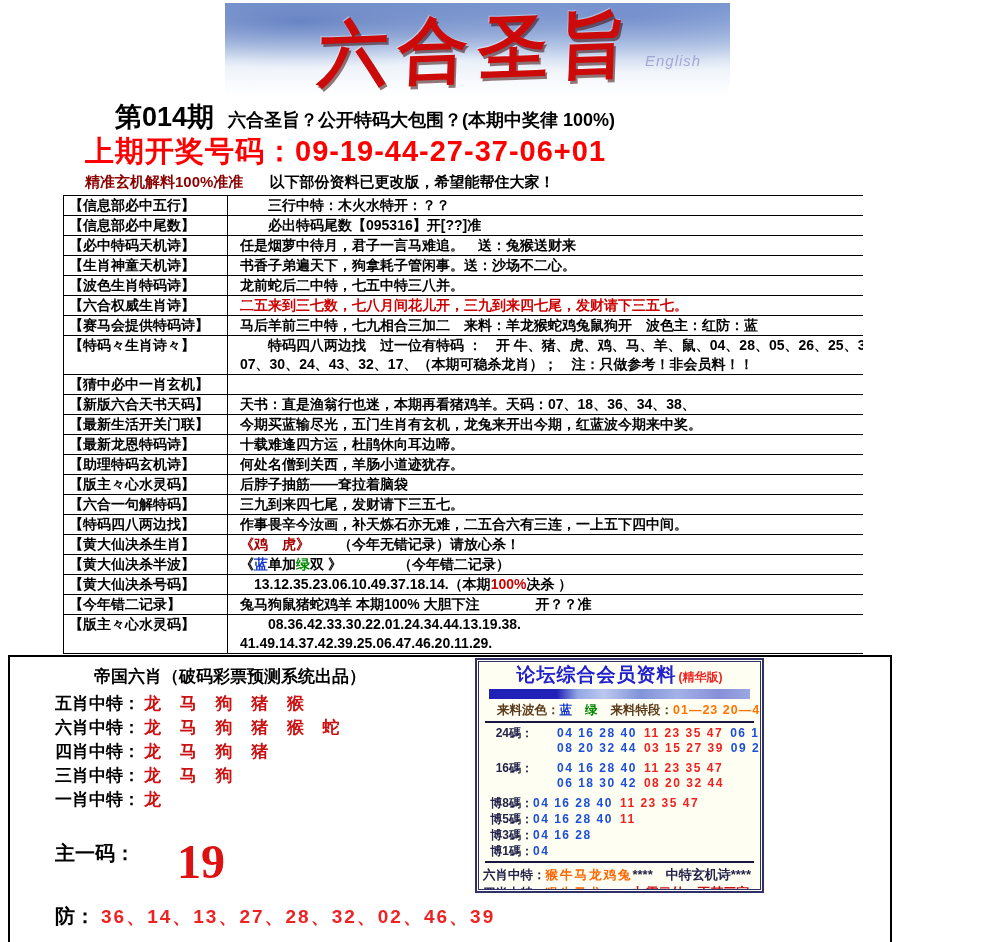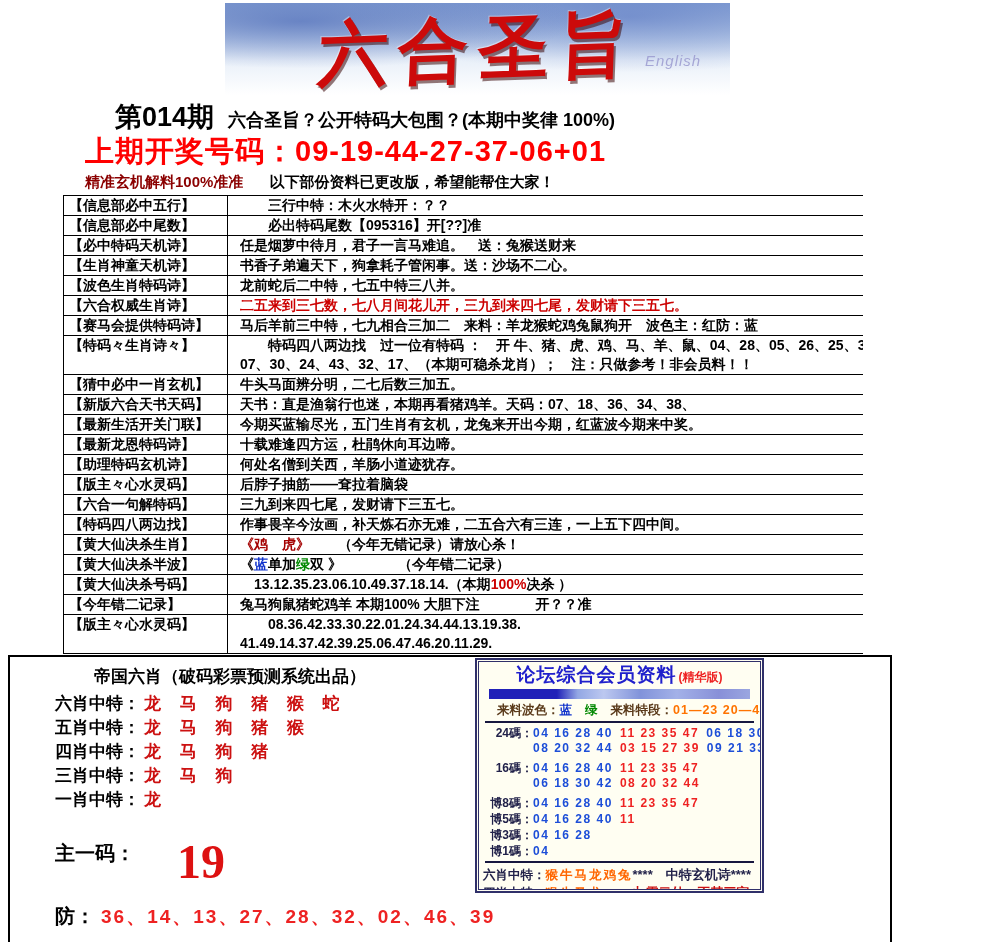--- a/index.html
+++ b/index.html
@@ -76,21 +76,21 @@
   #wave-line{font-size:12.5px;font-weight:bold;white-space:nowrap;padding-left:14px;line-height:17px;}
   #wave-line .wlabel{color:#5a3a1a;}
   #wave-line .wseg{margin-right:10px;letter-spacing:3px;}
   #wave-line .wvalue-seg{color:#ff7300;letter-spacing:1px;}
   .fdivider{border-bottom:2px solid #17173f;margin:2px 2px 3px 2px;}
   .crow{display:flex;font-size:12px;font-weight:bold;line-height:15px;margin-bottom:1px;}
   .crow .clabel{flex:0 0 50px;text-align:right;color:#22224a;white-space:nowrap;}
   .crow .clines{flex:1 1 auto;}
   .cline{white-space:nowrap;}
   .cseg{margin-right:7px;letter-spacing:1.5px;}
-  .crow.gap{margin-bottom:5px;}
+  .crow.gap{margin-bottom:5px;gap:24px;}
 
   #forum-bottom{display:flex;margin-top:2px;}
   #fb-left{flex:0 0 52%;}
   .fbz{font-size:12.5px;font-weight:bold;line-height:18px;white-space:nowrap;}
   .fbz .fbzlabel{color:#22224a;}
   .fbz .fbzvalue{color:#ff6600;letter-spacing:2px;}
   #fb-right{flex:1 1 auto;}
   #poem-title{font-size:13px;font-weight:bold;color:#22224a;line-height:17px;white-space:nowrap;}
   .poem-line{font-size:13px;font-weight:bold;color:#cc1111;line-height:19px;white-space:nowrap;}
 </style>
@@ -159,23 +159,20 @@
       </div>
       <div class="trow">
         <div class="tlabel">【特码々生肖诗々】</div>
         <div class="tcontent">
           <div class="tline"><span>　　特码四八两边找　过一位有特码 ：　开 牛、猪、虎、鸡、马、羊、鼠、04、28、05、26、25、37、24、36、21、33、16、28、15、</span></div>
           <div class="tline"><span>07、30、24、43、32、17、（本期可稳杀龙肖）；　注：只做参考！非会员料！！</span></div>
         </div>
       </div>
       <div class="trow">
         <div class="tlabel">【猜中必中一肖玄机】</div>
-        <div class="tcontent">
-          <div class="tline"><span>牛头马面辨分明，二七后数三加五。</span></div>
-        </div>
       </div>
       <div class="trow">
         <div class="tlabel">【新版六合天书天码】</div>
         <div class="tcontent">
           <div class="tline"><span>天书：直是渔翁行也迷，本期再看猪鸡羊。天码：07、18、36、34、38、</span></div>
         </div>
       </div>
       <div class="trow">
         <div class="tlabel">【最新生活开关门联】</div>
         <div class="tcontent">
@@ -243,22 +240,22 @@
           <div class="tline"><span>41.49.14.37.42.39.25.06.47.46.20.11.29.</span></div>
         </div>
       </div>
     </div>
 
   <div id="bottom-box"></div>
 
   <div id="empire">
     <div class="etitle">帝国六肖（破码彩票预测系统出品）</div>
     <div id="zodiac-lines">
+        <div class="zline"><span class="zlabel">五肖中特：</span><span class="zvalue">龙 马 狗 猪 猴</span></div>
         <div class="zline"><span class="zlabel">六肖中特：</span><span class="zvalue">龙 马 狗 猪 猴 蛇</span></div>
-        <div class="zline"><span class="zlabel">五肖中特：</span><span class="zvalue">龙 马 狗 猪 猴</span></div>
         <div class="zline"><span class="zlabel">四肖中特：</span><span class="zvalue">龙 马 狗 猪</span></div>
         <div class="zline"><span class="zlabel">三肖中特：</span><span class="zvalue">龙 马 狗</span></div>
         <div class="zline"><span class="zlabel">一肖中特：</span><span class="zvalue">龙</span></div>
       </div>
     <div id="main-code">
       <span class="mlabel">主一码：</span><span class="mvalue">19</span>
     </div>
     <div id="guard-line">
       <span class="glabel">防：</span><span class="gnums">36、14、13、27、28、32、02、46、39</span>
     </div>

